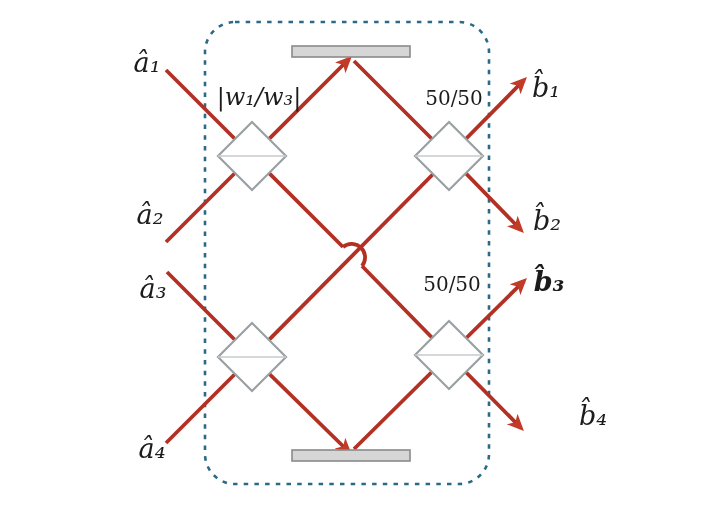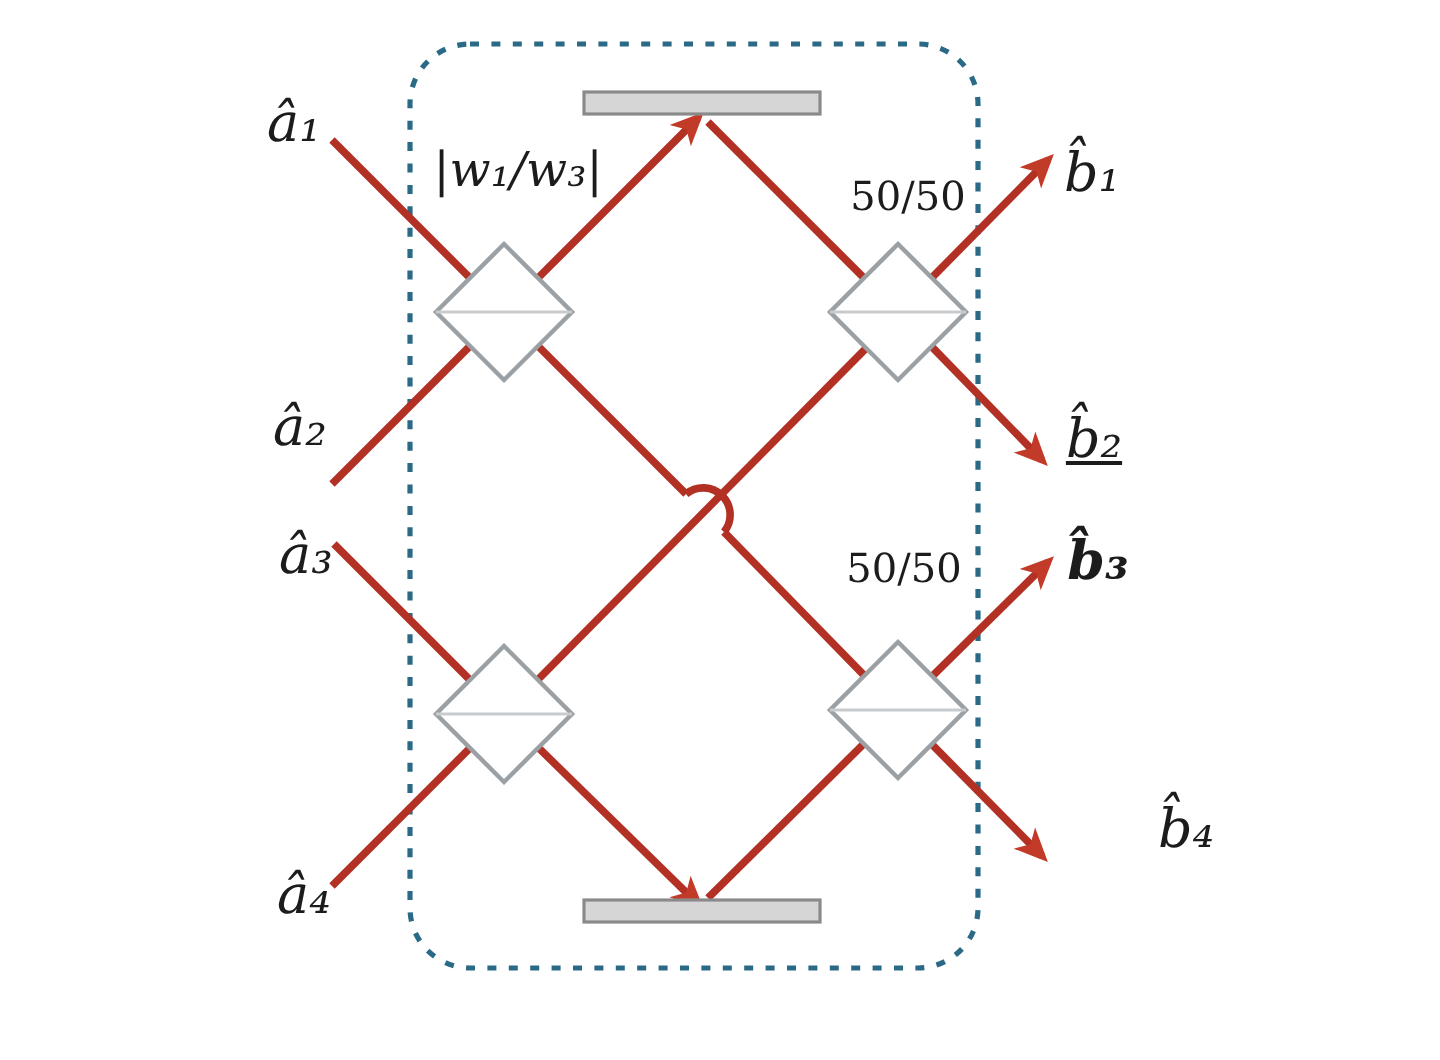--- a/index.html
+++ b/index.html
@@ -104,25 +104,25 @@
       <line class="bs-line" x1="218" y1="357" x2="286" y2="357"></line>
     </g>
     <g>
       <polygon class="bs-body" points="449,321 483,355 449,389 415,355"></polygon>
       <line class="bs-line" x1="415" y1="355" x2="483" y2="355"></line>
     </g>
   </svg>
 
   <div class="lbl mode" style="left:147px;top:62px;">â₁</div>
   <div class="lbl mode" style="left:150px;top:214px;">â₂</div>
-  <div class="lbl mode" style="left:153px;top:278px;">â₃</div>
+  <div class="lbl mode" style="left:153px;top:288px;">â₃</div>
   <div class="lbl mode" style="left:152px;top:448px;font-style:italic;">â₄</div>
 
   <div class="lbl mode" style="left:546px;top:87px;">b̂₁</div>
-  <div class="lbl mode" style="left:547px;top:220px;text-decoration:underline;">b̂₂</div>
+  <div class="lbl mode" style="left:547px;top:220px;">b̂₂</div>
   <div class="lbl mode" style="left:549px;top:281px;font-weight:bold;">b̂₃</div>
   <div class="lbl mode" style="left:551px;top:415px;margin-left:42px;">b̂₄</div>
 
-  <div class="lbl ratio-w" style="left:259px;top:85px;">|w₁/w₃|</div>
+  <div class="lbl ratio-w" style="left:259px;top:97px;">|w₁/w₃|</div>
   <div class="lbl ratio-num" style="left:454px;top:98px;">50/50</div>
   <div class="lbl ratio-num" style="left:452px;top:284px;">50/50</div>
 
 </div>
 
 </body></html>

